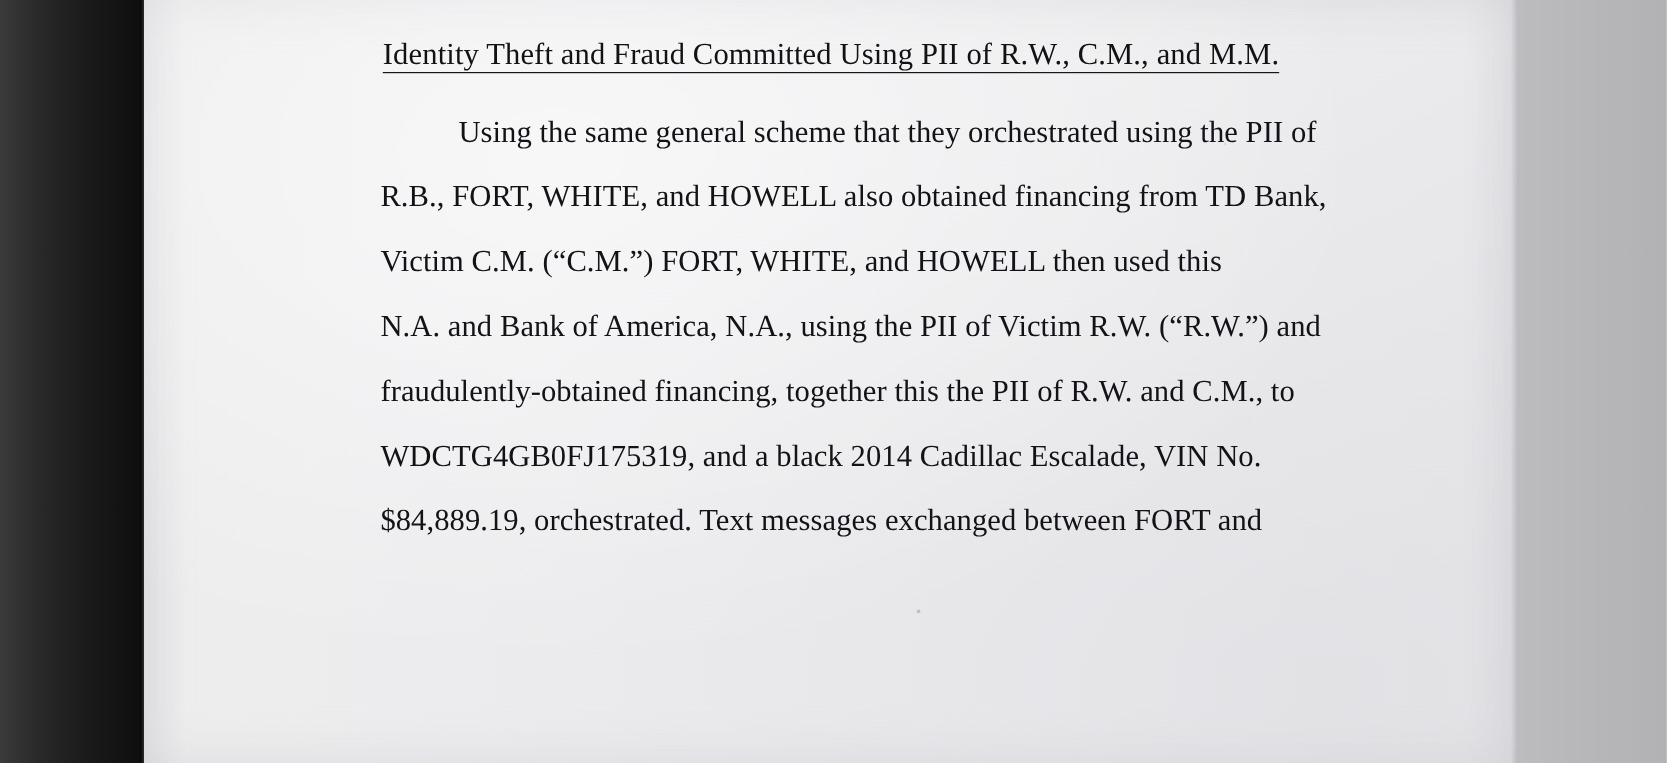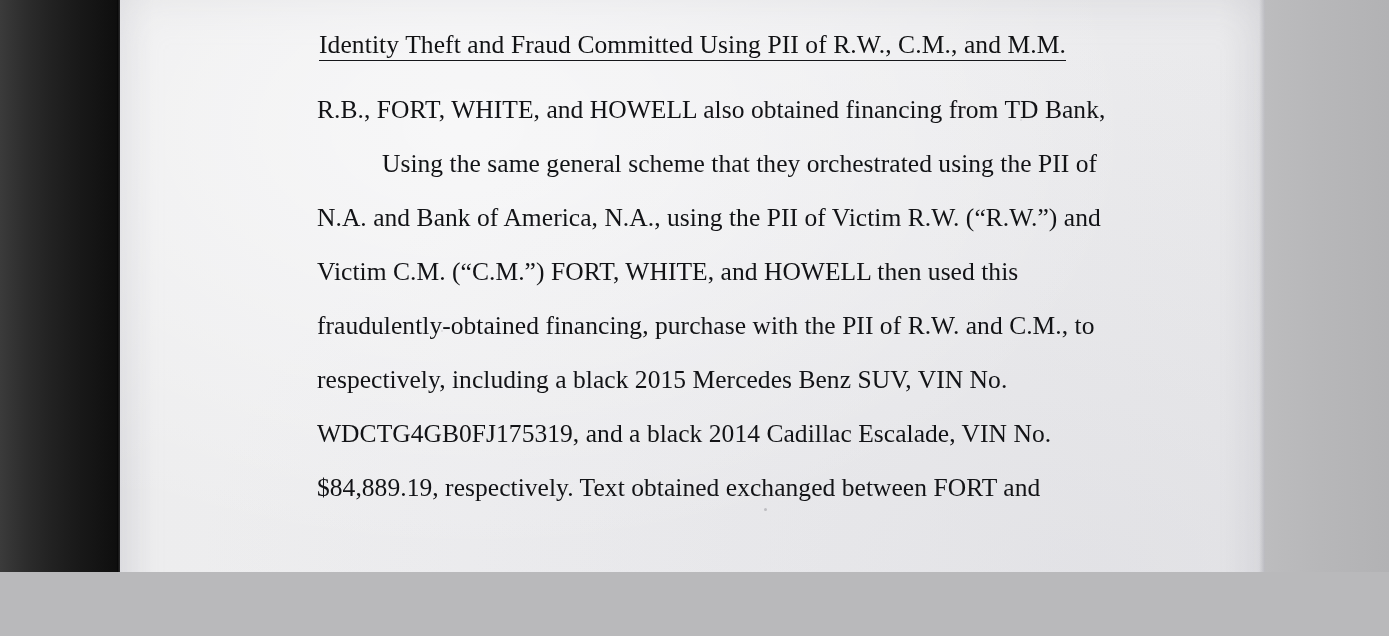--- a/index.html
+++ b/index.html
@@ -10,21 +10,21 @@
   body {
     width: 1389px;
     height: 636px;
     overflow: hidden;
     font-family: "Liberation Serif", "DejaVu Serif", serif;
   }
 
   #scan {
     position: relative;
     width: 1389px;
-    height: 572px;
+    height: 636px;
     overflow: hidden;
     background: #e5e5e5;
   }
 
   
   .right-surface {
     position: absolute;
     top: 0;
     left: 1265px;
     width: 124px;
@@ -153,28 +153,27 @@
   <div class="right-surface"></div>
 
   <div class="page">
     <div class="page-body">
 
       <div class="doc-heading">
         <span class="htext">Identity Theft and Fraud Committed Using PII of R.W., C.M., and M.M.</span>
       </div>
 
       <div class="doc-paragraph">
+        <div class="doc-line indent">Using the same general scheme that they orchestrated using the PII of</div>
         <div class="doc-line">R.B., FORT, WHITE, and HOWELL also obtained financing from TD Bank,</div>
-        <div class="doc-line indent">Using the same general scheme that they orchestrated using the PII of</div>
+        <div class="doc-line">Victim C.M. (“C.M.”)  FORT, WHITE, and HOWELL then used this</div>
         <div class="doc-line">N.A. and Bank of America, N.A., using the PII of Victim R.W. (“R.W.”) and</div>
-        <div class="doc-line">Victim C.M. (“C.M.”)  FORT, WHITE, and HOWELL then used this</div>
-        <div class="doc-line">fraudulently-obtained financing, purchase with the PII of R.W. and C.M., to</div>
-        <div class="doc-line">respectively, including a black 2015 Mercedes Benz SUV, VIN No.</div>
+        <div class="doc-line">fraudulently-obtained financing, together this the PII of R.W. and C.M., to</div>
         <div class="doc-line">WDCTG4GB0FJ175319, and a black 2014 Cadillac Escalade, VIN No.</div>
-        <div class="doc-line">$84,889.19, respectively.  Text obtained exchanged between FORT and</div>
+        <div class="doc-line">$84,889.19, orchestrated.  Text messages exchanged between FORT and</div>
       </div>
 
       <div class="speck" style="left:644px; top:508px; width:3px; height:3px;"></div>
       <div class="speck" style="left:321px; top:330px; width:2px; height:2px; opacity:0.3;"></div>
       <div class="speck" style="left:900px; top:119px; width:2px; height:2px; opacity:0.25;"></div>
 
     </div>
   </div>
 
   <div class="left-gutter"></div>

